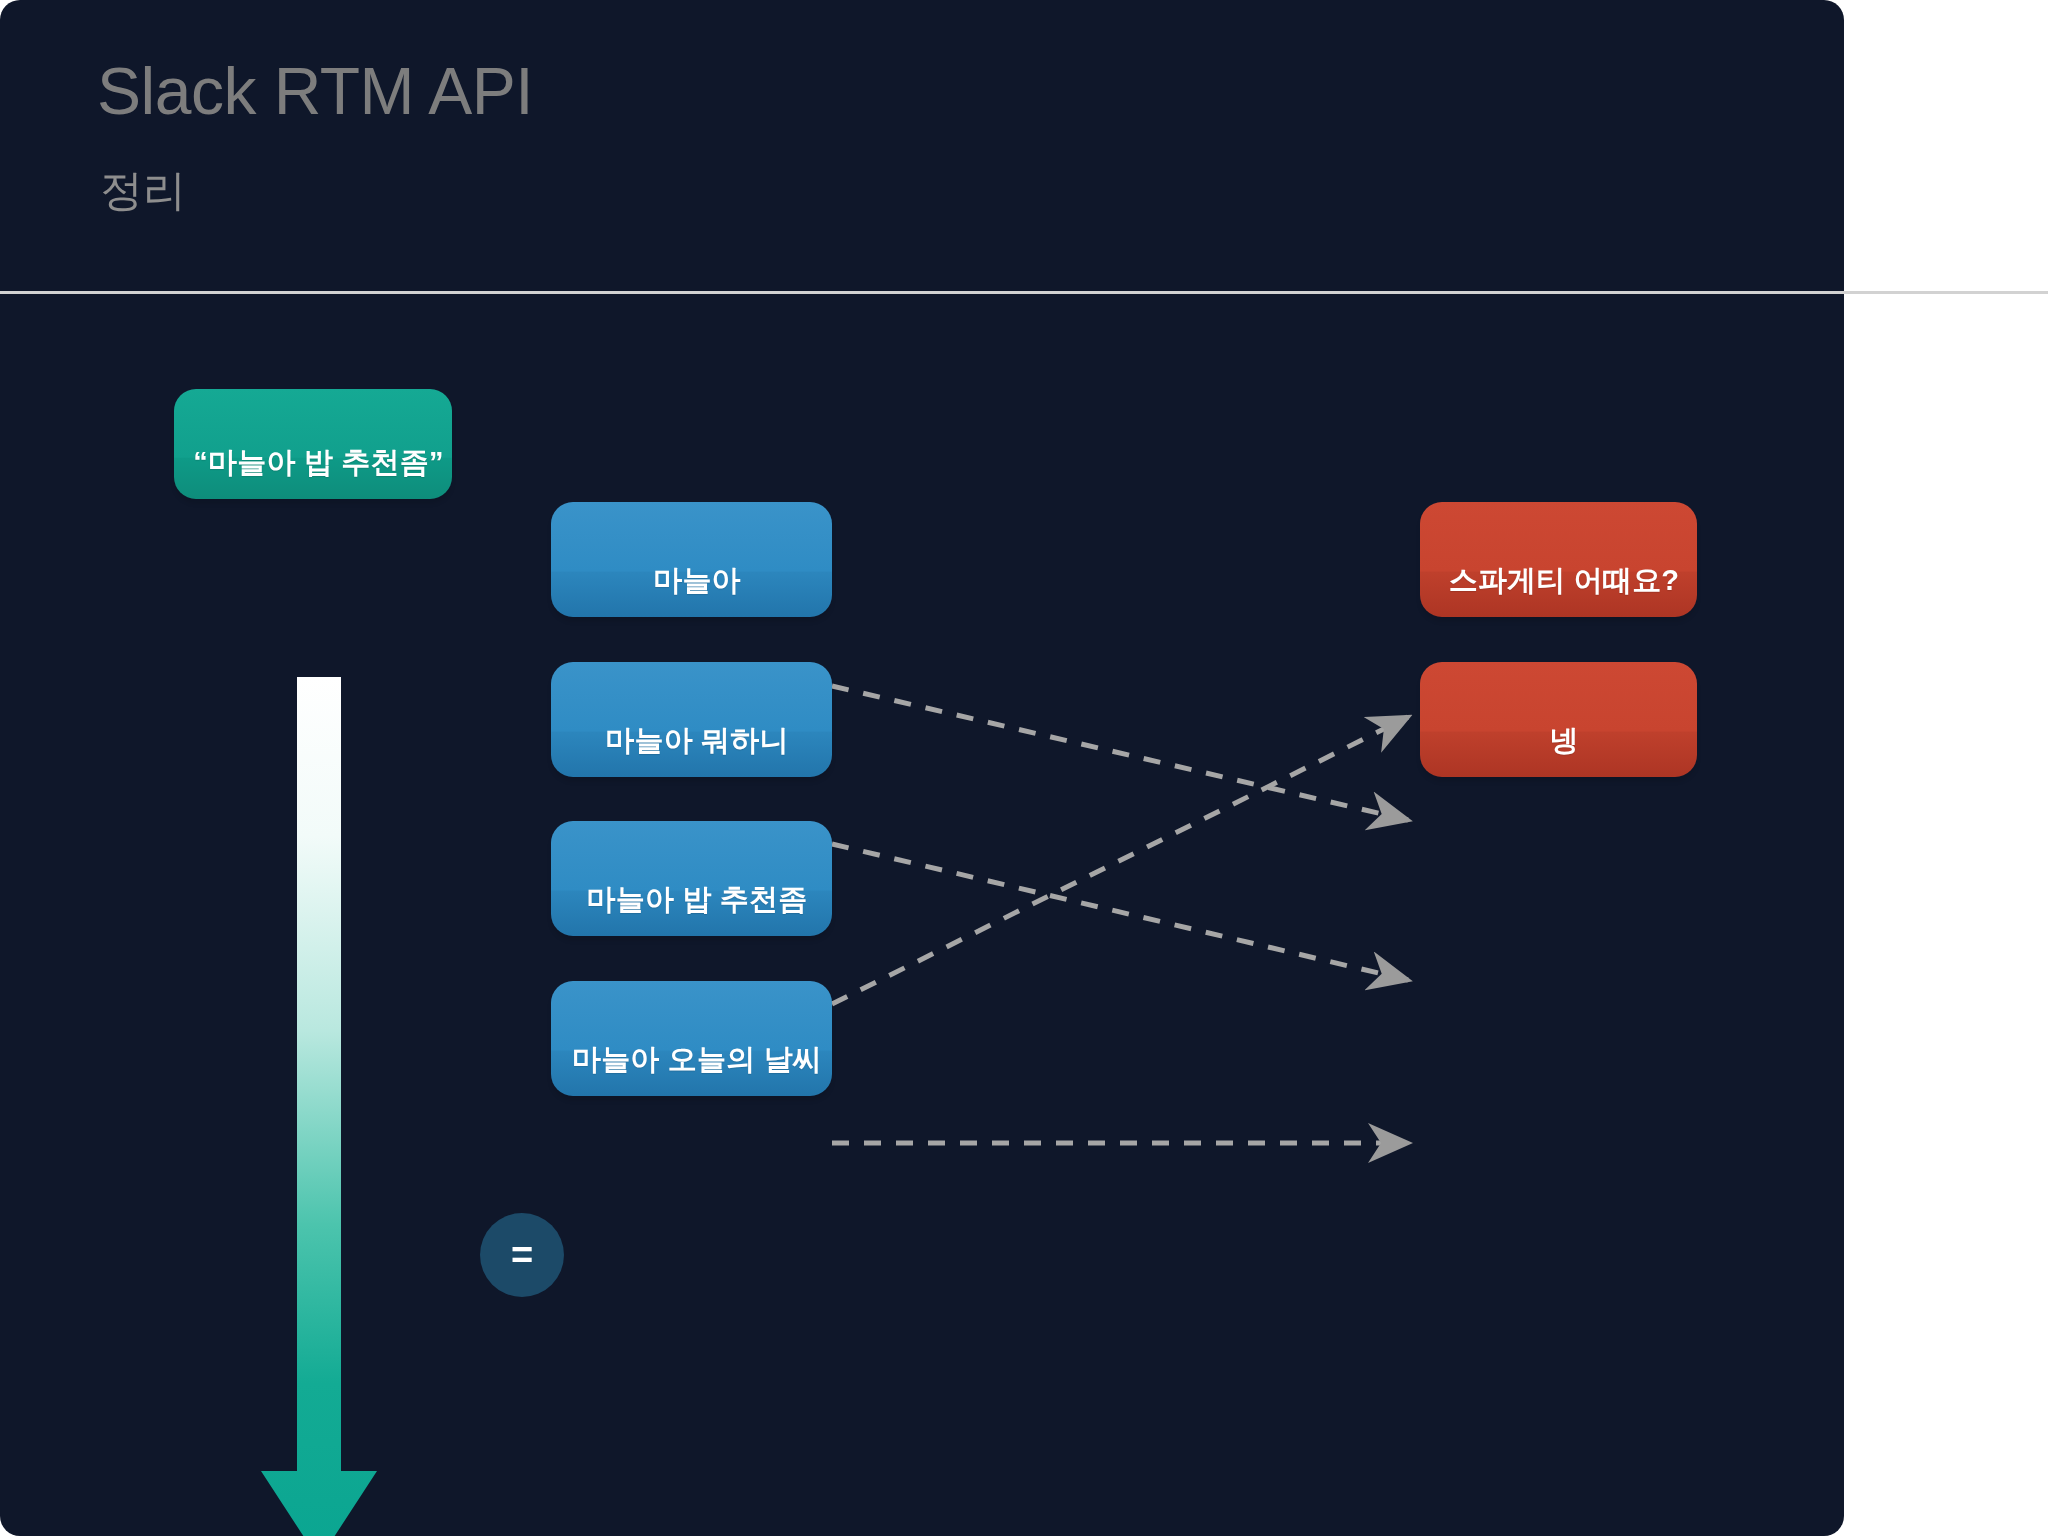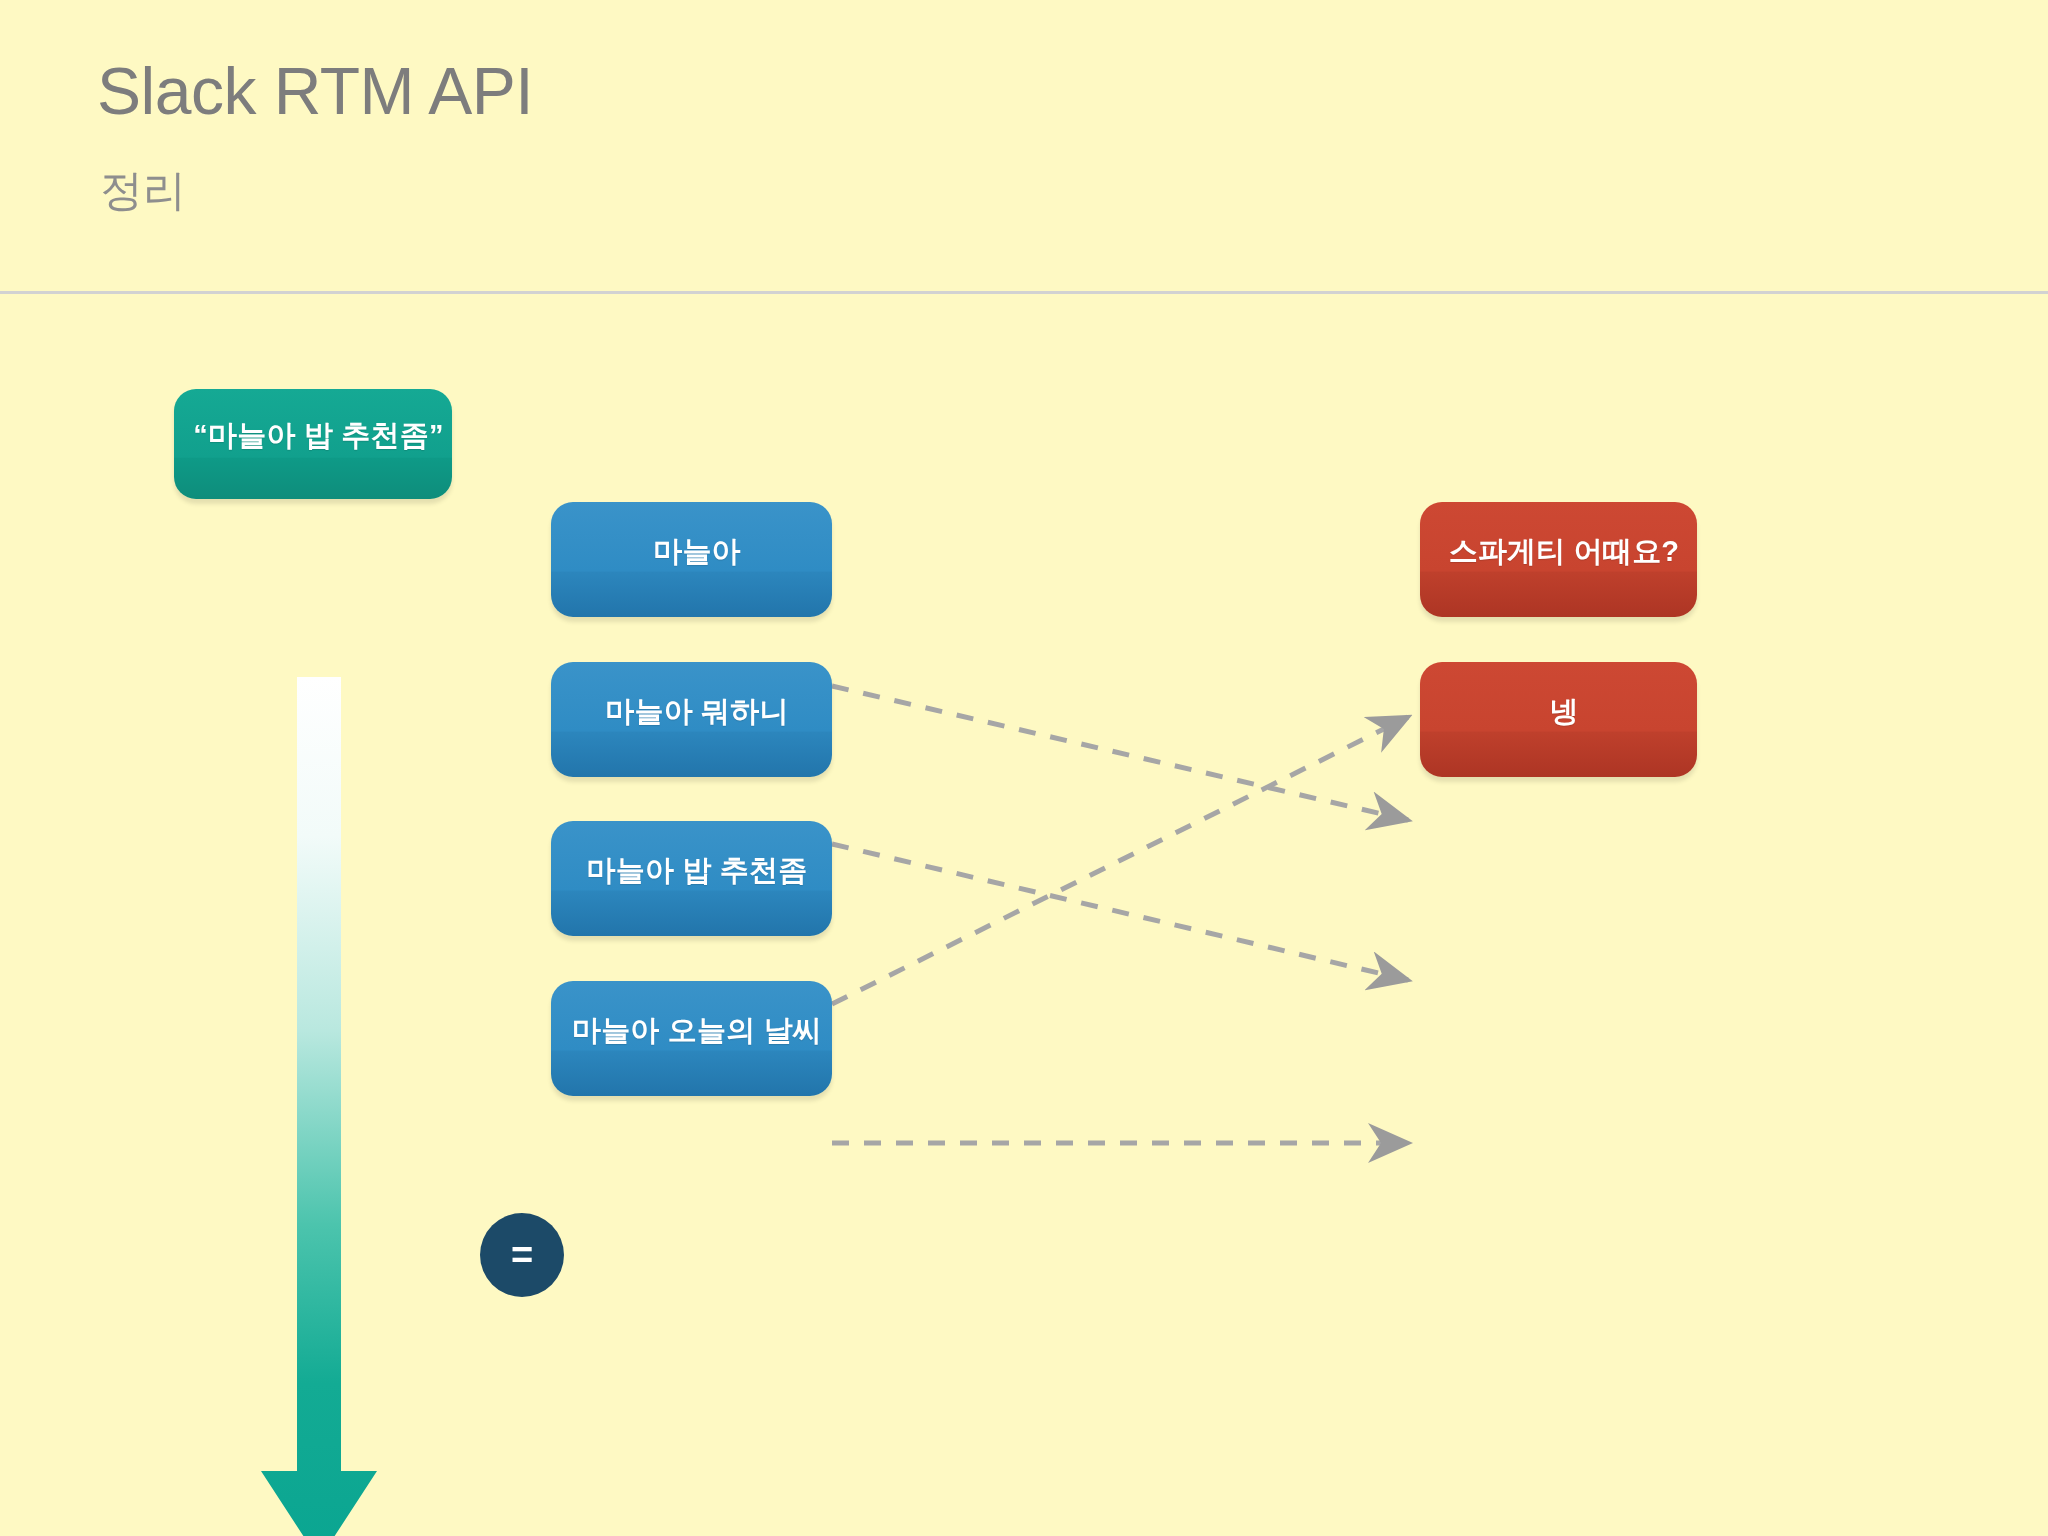--- a/index.html
+++ b/index.html
@@ -8,23 +8,24 @@
   }
   body {
     width: 2048px;
     height: 1536px;
     background: #ffffff;
     font-family: "Liberation Sans", "DejaVu Sans", sans-serif;
     overflow: hidden;
   }
   .slide {
     position: relative;
-    width: 2048px;
+    width: 1844px;
     height: 1536px;
-    background: #fef9c3;
+    background: #0f172a;
+    border-radius: 20px;
   }
 
   
   .header {
     position: absolute;
     left: 0;
     top: 0;
     width: 2048px;
     height: 292px;
   }
@@ -75,21 +76,21 @@
     width: 2048px;
     height: 1244px;
     pointer-events: none;
   }
 
   
   .node {
     position: absolute;
     border-radius: 22px;
     display: flex;
-    align-items: center;
+    align-items: flex-end;
     justify-content: center;
     color: #ffffff;
     font-size: 29px;
     font-weight: 700;
     letter-spacing: 0.2px;
     text-align: center;
     box-sizing: border-box;
     padding-bottom: 16px;
     white-space: nowrap;
     padding-left: 11px;

